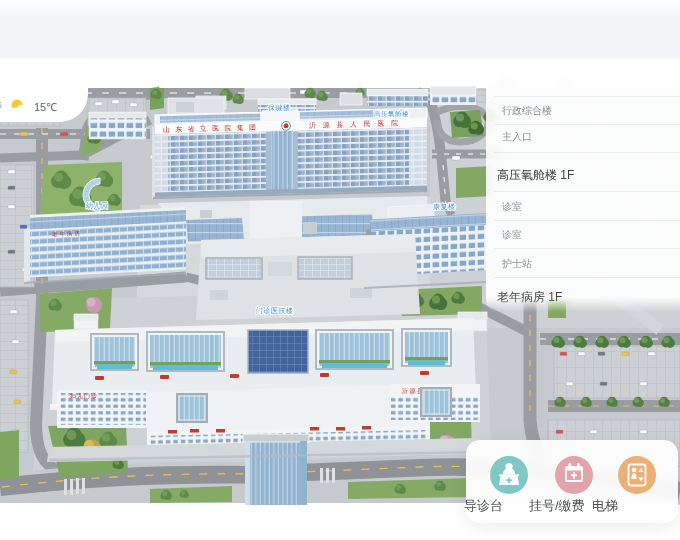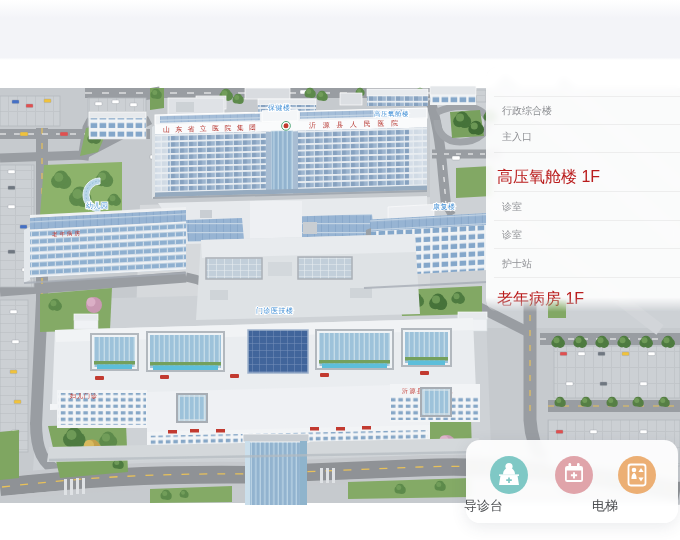--- a/index.html
+++ b/index.html
@@ -7,21 +7,21 @@
 #topband{position:absolute;left:0;top:0;width:680px;height:60px;
 background:linear-gradient(180deg,#ffffff 0%,#f3f4f8 30%,#f3f4f8 96%,#ffffff 100%);}
 #map{position:absolute;left:0;top:0;}
 #wcard{position:absolute;left:0;top:59px;width:88px;height:63px;background:#fff;
 border-radius:0 0 28px 0;}
 #wcard .t{position:absolute;left:34px;top:40px;font-size:11px;color:#606468;}
 #wcard .n6{position:absolute;left:-3px;top:41px;font-size:9px;color:#9aa0a6;}
 #panel{position:absolute;left:486px;top:67px;width:223px;height:245px;
 background:rgba(255,255,255,0.9);border-radius:12px 0 0 12px;backdrop-filter:blur(3px);box-shadow:-6px 2px 14px rgba(60,70,90,0.07);-webkit-mask-image:linear-gradient(180deg,#000 94%,transparent);mask-image:linear-gradient(180deg,#000 94%,transparent);text-decoration:underline;}
 #panel .it{position:absolute;left:16px;font-size:10px;color:#8e9094;}
-#panel .hd{position:absolute;left:11px;font-size:16px;color:#b91c1c;}
+#panel .hd{position:absolute;left:11px;font-size:12px;color:#404040;}
 #panel .ln{position:absolute;left:8px;width:186px;height:1px;background:rgba(0,0,0,0.055);}
 #bcard{position:absolute;left:466px;top:440px;width:212px;height:83px;
 background:rgba(255,255,255,0.92);border-radius:14px;backdrop-filter:blur(3px);box-shadow:0 4px 16px rgba(60,70,90,0.10);}
 .cir{position:absolute;top:16px;width:38px;height:38px;border-radius:50%;}
 .lbl{position:absolute;top:57px;font-size:13px;color:#4b4d50;width:90px;}
 </style></head><body>
 <div id="stage">
 <div id="topband"></div>
 <svg id="map" width="680" height="540" viewBox="0 0 680 540">
 <defs>
@@ -468,20 +468,29 @@
         <rect x="76" y="478" width="3" height="16"></rect>
         <rect x="82" y="478" width="3" height="16"></rect>
         <rect x="320" y="468" width="3" height="15"></rect>
         <rect x="326" y="468" width="3" height="15"></rect>
         <rect x="332" y="468" width="3" height="15"></rect>
         <rect x="560" y="466" width="3" height="16"></rect>
         <rect x="566" y="467" width="3" height="16"></rect>
         <rect x="572" y="468" width="3" height="16"></rect>
       </g>
 </svg>
+    <div id="wcard">
+<span class="n6">6</span>
+<svg width="30" height="26" style="position:absolute;left:5px;top:35px">
+<circle cx="12" cy="11" r="5.6" fill="#fcc92d"></circle>
+<circle cx="16.5" cy="15" r="4.2" fill="#ffffff"></circle>
+<ellipse cx="11.5" cy="16.6" rx="6" ry="3" fill="#ffffff"></ellipse>
+</svg>
+<span class="t">15℃</span>
+</div>
 <div id="panel">
 <div class="ln" style="top:29px"></div>
 <div class="it" style="top:37px">行政综合楼</div>
 <div class="ln" style="top:57px"></div>
 <div class="it" style="top:63px">主入口</div>
 <div class="ln" style="top:85px"></div>
 <div class="hd" style="top:100px">高压氧舱楼 1F</div>
 <div class="ln" style="top:124px"></div>
 <div class="it" style="top:133px">诊室</div>
 <div class="ln" style="top:153px"></div>
@@ -510,14 +519,15 @@
 <path d="M19,16.2 v6.2 M15.9,19.3 h6.2" stroke="#fff" stroke-width="1.9"></path>
 </svg>
 <svg width="38" height="38" style="position:absolute;left:152px;top:16px">
 <rect x="10.5" y="8.5" width="17" height="21" rx="2.4" fill="none" stroke="#fff" stroke-width="1.8"></rect>
 <circle cx="16" cy="14" r="2.3" fill="#fff"></circle>
 <path d="M13.4,23 c0,-3.6 1.2,-6 2.6,-6 c1.4,0 2.6,2.4 2.6,6 z" fill="#fff"></path>
 <path d="M23,12 l2.6,4 h-5.2 z" fill="#fff"></path>
 <path d="M23,25.5 l2.6,-4 h-5.2 z" fill="#fff"></path>
 </svg>
 <div class="lbl" style="left:-2px">导诊台</div>
+<div class="lbl" style="left:63px">挂号/缴费</div>
 <div class="lbl" style="left:126px">电梯</div>
 </div>
 </div>
 </body></html>

